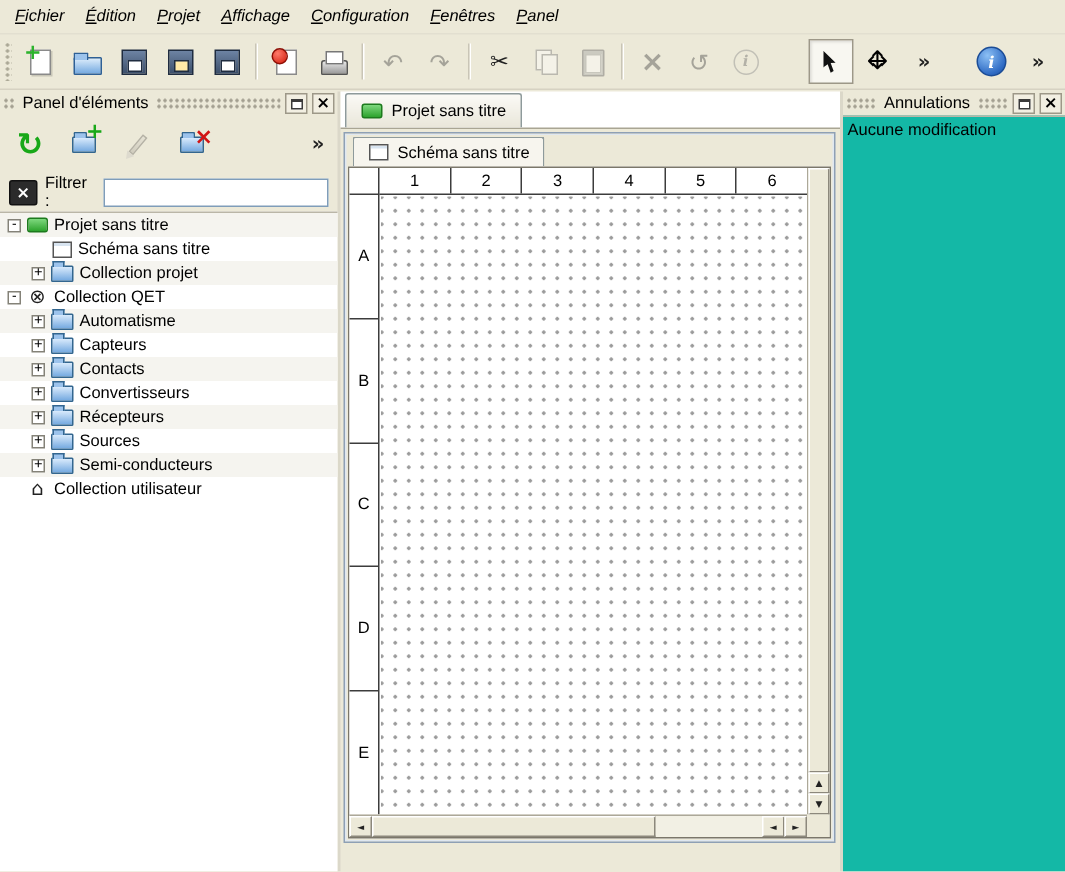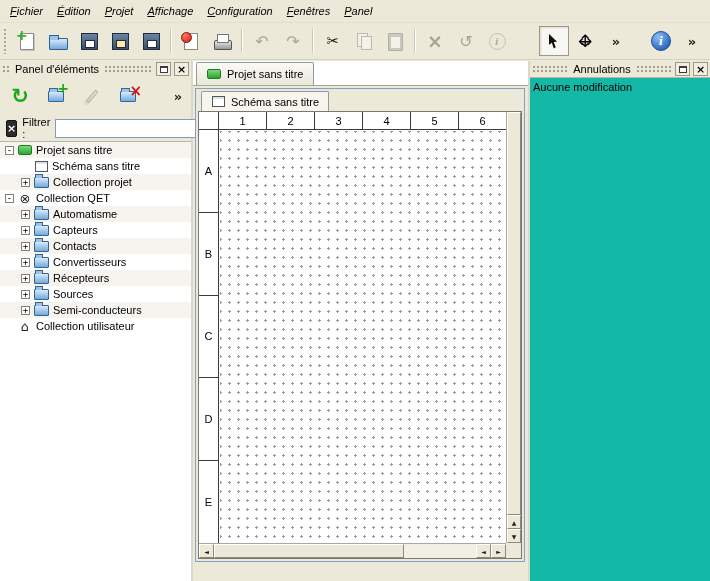--- a/index.html
+++ b/index.html
@@ -46,22 +46,22 @@
   .i-cursor::before{content:"";width:11px;height:15px;background:#111;clip-path:polygon(0 0,0 78%,30% 62%,48% 100%,66% 92%,48% 57%,78% 55%);}
   .i-move::before{content:"↔";position:absolute;font-size:17px;color:#000;}
   .i-move::after{content:"↕";position:absolute;font-size:17px;color:#000;}
   .i-chev::before{content:"»";font:bold 13px "DejaVu Sans",sans-serif;color:#222;}
   .i-about::before{content:"i";width:18px;height:18px;border-radius:50%;background:radial-gradient(circle at 35% 28%,#8cc0f5,#2f6bc4 70%,#1d4e9a);border:1px solid #1b4c96;color:#fff;display:flex;align-items:center;justify-content:center;font:bold italic 11px "DejaVu Serif",serif;}
 
   
   #main{position:absolute;top:61px;left:0;right:0;bottom:0;display:flex;}
 
   
-  #left-dock{width:193px;display:flex;flex-direction:column;border-right:2px solid #dbd8c9;}
-  #right-dock{width:182px;display:flex;flex-direction:column;border-left:2px solid #dbd8c9;}
+  #left-dock{width:227px;display:flex;flex-direction:column;border-right:2px solid #dbd8c9;}
+  #right-dock{width:150px;display:flex;flex-direction:column;border-left:2px solid #dbd8c9;}
   .dock-title{height:16px;display:flex;align-items:center;gap:3px;padding:0 2px;flex:0 0 16px;}
   .grip{flex:1;height:8px;background-image:radial-gradient(#a39f90 1px,transparent 1.2px);background-size:4px 4px;}
   .grip.small{flex:0 0 8px;}
   .dock-title .t{padding:0 2px;white-space:nowrap;}
   .dock-btn{width:15px;height:14px;border:1px solid #9d9888;background:#f2efe2;display:flex;align-items:center;justify-content:center;flex:0 0 15px;}
   .float-glyph{width:8px;height:7px;border:1px solid #3a3a3a;border-top:2px solid #3a3a3a;background:#fff;}
   .x-glyph::before{content:"×";font:bold 11px "DejaVu Sans",sans-serif;line-height:1;}
 
   
   #panel-toolbar{height:38px;display:flex;align-items:center;gap:6px;padding:0 5px;flex:0 0 38px;}

